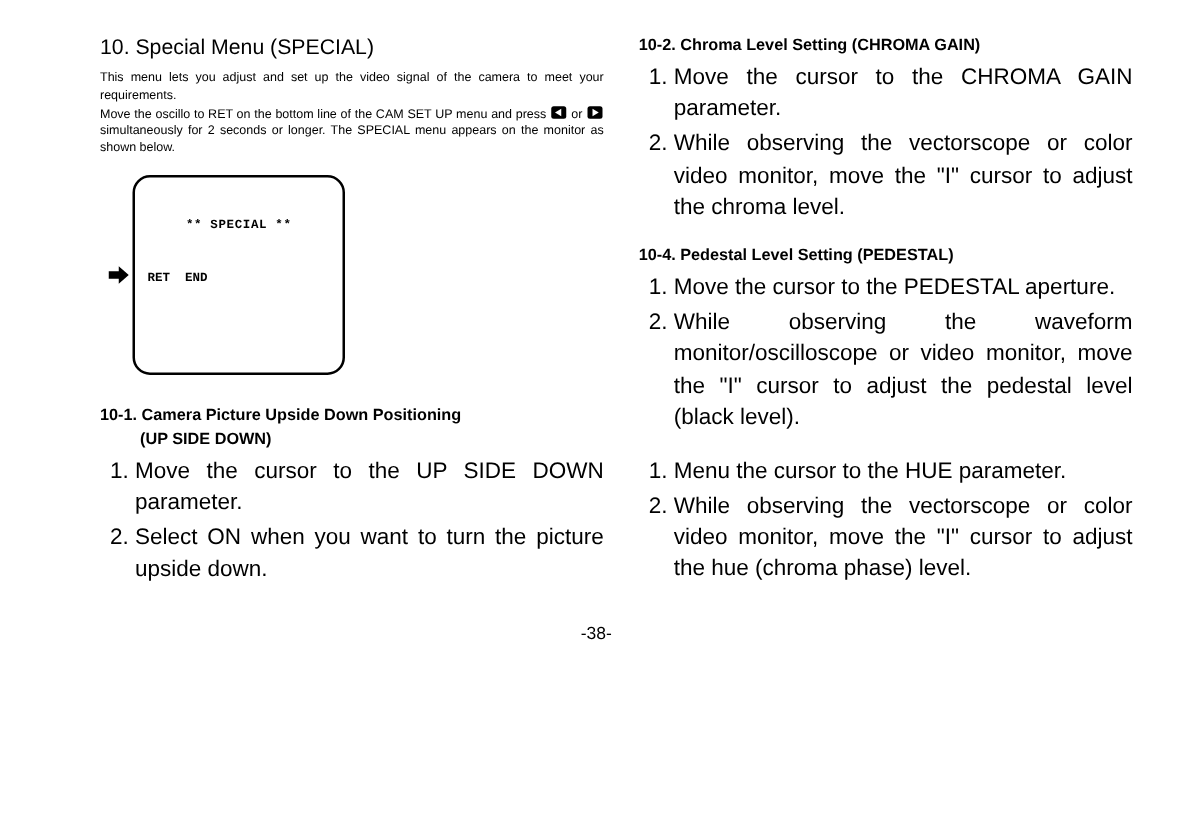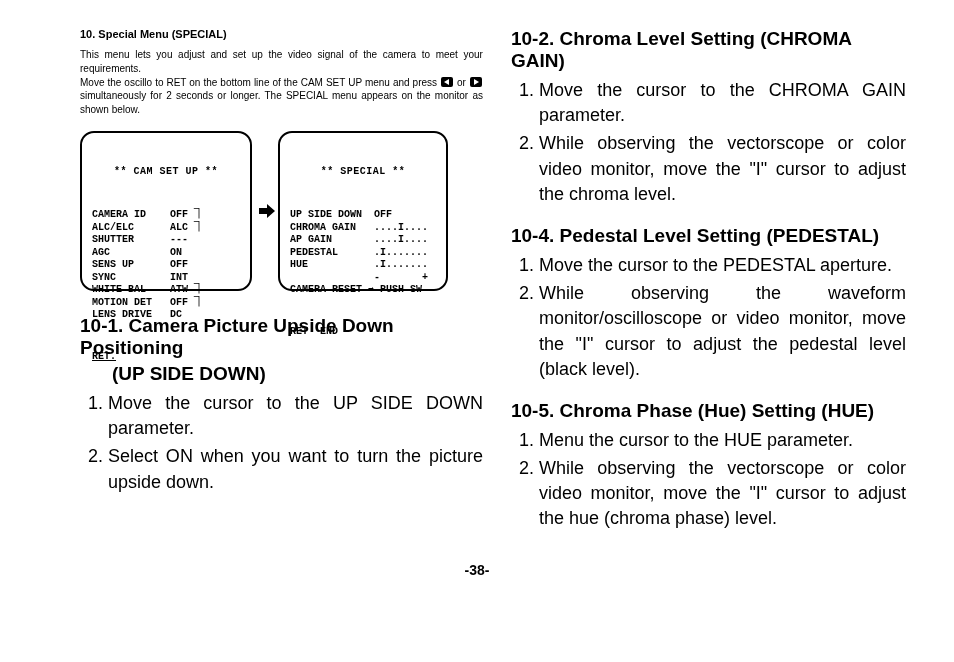--- a/index.html
+++ b/index.html
@@ -18,26 +18,26 @@
     gap: 28px;
     box-sizing: border-box;
   }
   .col {
     flex: 1;
     min-width: 0;
   }
   .col-left { flex: 1.02; }
   .col-right { flex: 1; }
   h2 {
-    font-size: 11px;
-    font-weight: bold;
+    font-size: 17px;
+    font-weight: normal;
     margin: 0 0 8px 0;
   }
   h3 {
-    font-size: 19px;
+    font-size: 13px;
     font-weight: bold;
     margin: 0 0 6px 0;
   }
   .intro {
     font-size: 10px;
     line-height: 1.38;
     margin-bottom: 14px;
     text-align: justify;
   }
   .screens-row {
@@ -75,68 +75,47 @@
     margin: 4px 0 18px 0;
     padding-left: 28px;
   }
   ol.steps li { margin-bottom: 3px; text-align: justify; }
   .sec { margin-bottom: 14px; }
   .subhead-indent { padding-left: 32px; display:inline-block; margin-top:4px;}
   .page-num {
     text-align: center;
     font-size: 14px;
     margin-top: 4px;
-    font-weight: bold;
   }
 </style>
 </head>
 <body>
 
 <div class="page">
   <div class="col col-left">
     <h2>10. Special Menu (SPECIAL)</h2>
     <div class="intro">
       <span>This menu lets you adjust and set up the video signal of the camera to meet your requirements.</span><br>
       <span>Move the oscillo to RET on the bottom line of the CAM SET UP menu and press </span><span><svg width="14" height="12" viewBox="0 0 14 12" style="vertical-align:-2px;">
             <rect x="1" y="1" width="12" height="10" rx="2" fill="#000"></rect>
             <path d="M9 3 L4 6 L9 9 Z" fill="#fff"></path>
           </svg></span><span> or </span><span><svg width="14" height="12" viewBox="0 0 14 12" style="vertical-align:-2px;">
             <rect x="1" y="1" width="12" height="10" rx="2" fill="#000"></rect>
             <path d="M5 3 L10 6 L5 9 Z" fill="#fff"></path>
           </svg></span><span> simultaneously for 2 seconds or longer. The SPECIAL menu appears on the monitor as shown below.</span>
     </div>
 
     <div class="screens-row">
-      <div class="screen screen-left">
-        <span class="scr-title">** CAM SET UP **</span>
-        <span class="params">CAMERA ID    OFF ⏋
-ALC/ELC      ALC ⏋
-SHUTTER      ---
-AGC          ON
-SENS UP      OFF
-SYNC         INT
-WHITE BAL    ATW ⏋
-MOTION DET   OFF ⏋
-LENS DRIVE   DC</span>
-        <span class="ret-line underline">RET.</span>
-      </div>
       <div class="arrow-mid">
         <svg width="20" height="20" viewBox="0 0 20 20">
             <path d="M2 7 L10 7 L10 3 L18 10 L10 17 L10 13 L2 13 Z" fill="#000"></path>
           </svg>
       </div>
       <div class="screen screen-right">
         <span class="scr-title">** SPECIAL **</span>
-        <span class="params">UP SIDE DOWN  OFF
-CHROMA GAIN   ....I....
-AP GAIN       ....I....
-PEDESTAL      .I.......
-HUE           .I.......
-              -       +
-CAMERA RESET ➡ PUSH SW</span>
         <span class="ret-line">RET  END</span>
       </div>
     </div>
 
     <div class="sec">
       <h3>
         <span>10-1. Camera Picture Upside Down Positioning</span><br>
         <span class="subhead-indent">(UP SIDE DOWN)</span>
       </h3>
       <ol class="steps">
@@ -155,21 +134,20 @@
       </ol>
     </div>
     <div class="sec">
       <h3>10-4. Pedestal Level Setting (PEDESTAL)</h3>
       <ol class="steps">
         <li>Move the cursor to the PEDESTAL aperture.</li>
         <li>While observing the waveform monitor/oscillo­scope or video monitor, move the "I" cursor to adjust the pedestal level (black level).</li>
       </ol>
     </div>
     <div class="sec">
-      <h3>10-5. Chroma Phase (Hue) Setting (HUE)</h3>
       <ol class="steps">
         <li>Menu the cursor to the HUE parameter.</li>
         <li>While observing the vectorscope or color video monitor, move the "I" cursor to adjust the hue (chroma phase) level.</li>
       </ol>
     </div>
   </div>
 </div>
 <div class="page-num">-38-</div>
 
 </body></html>

